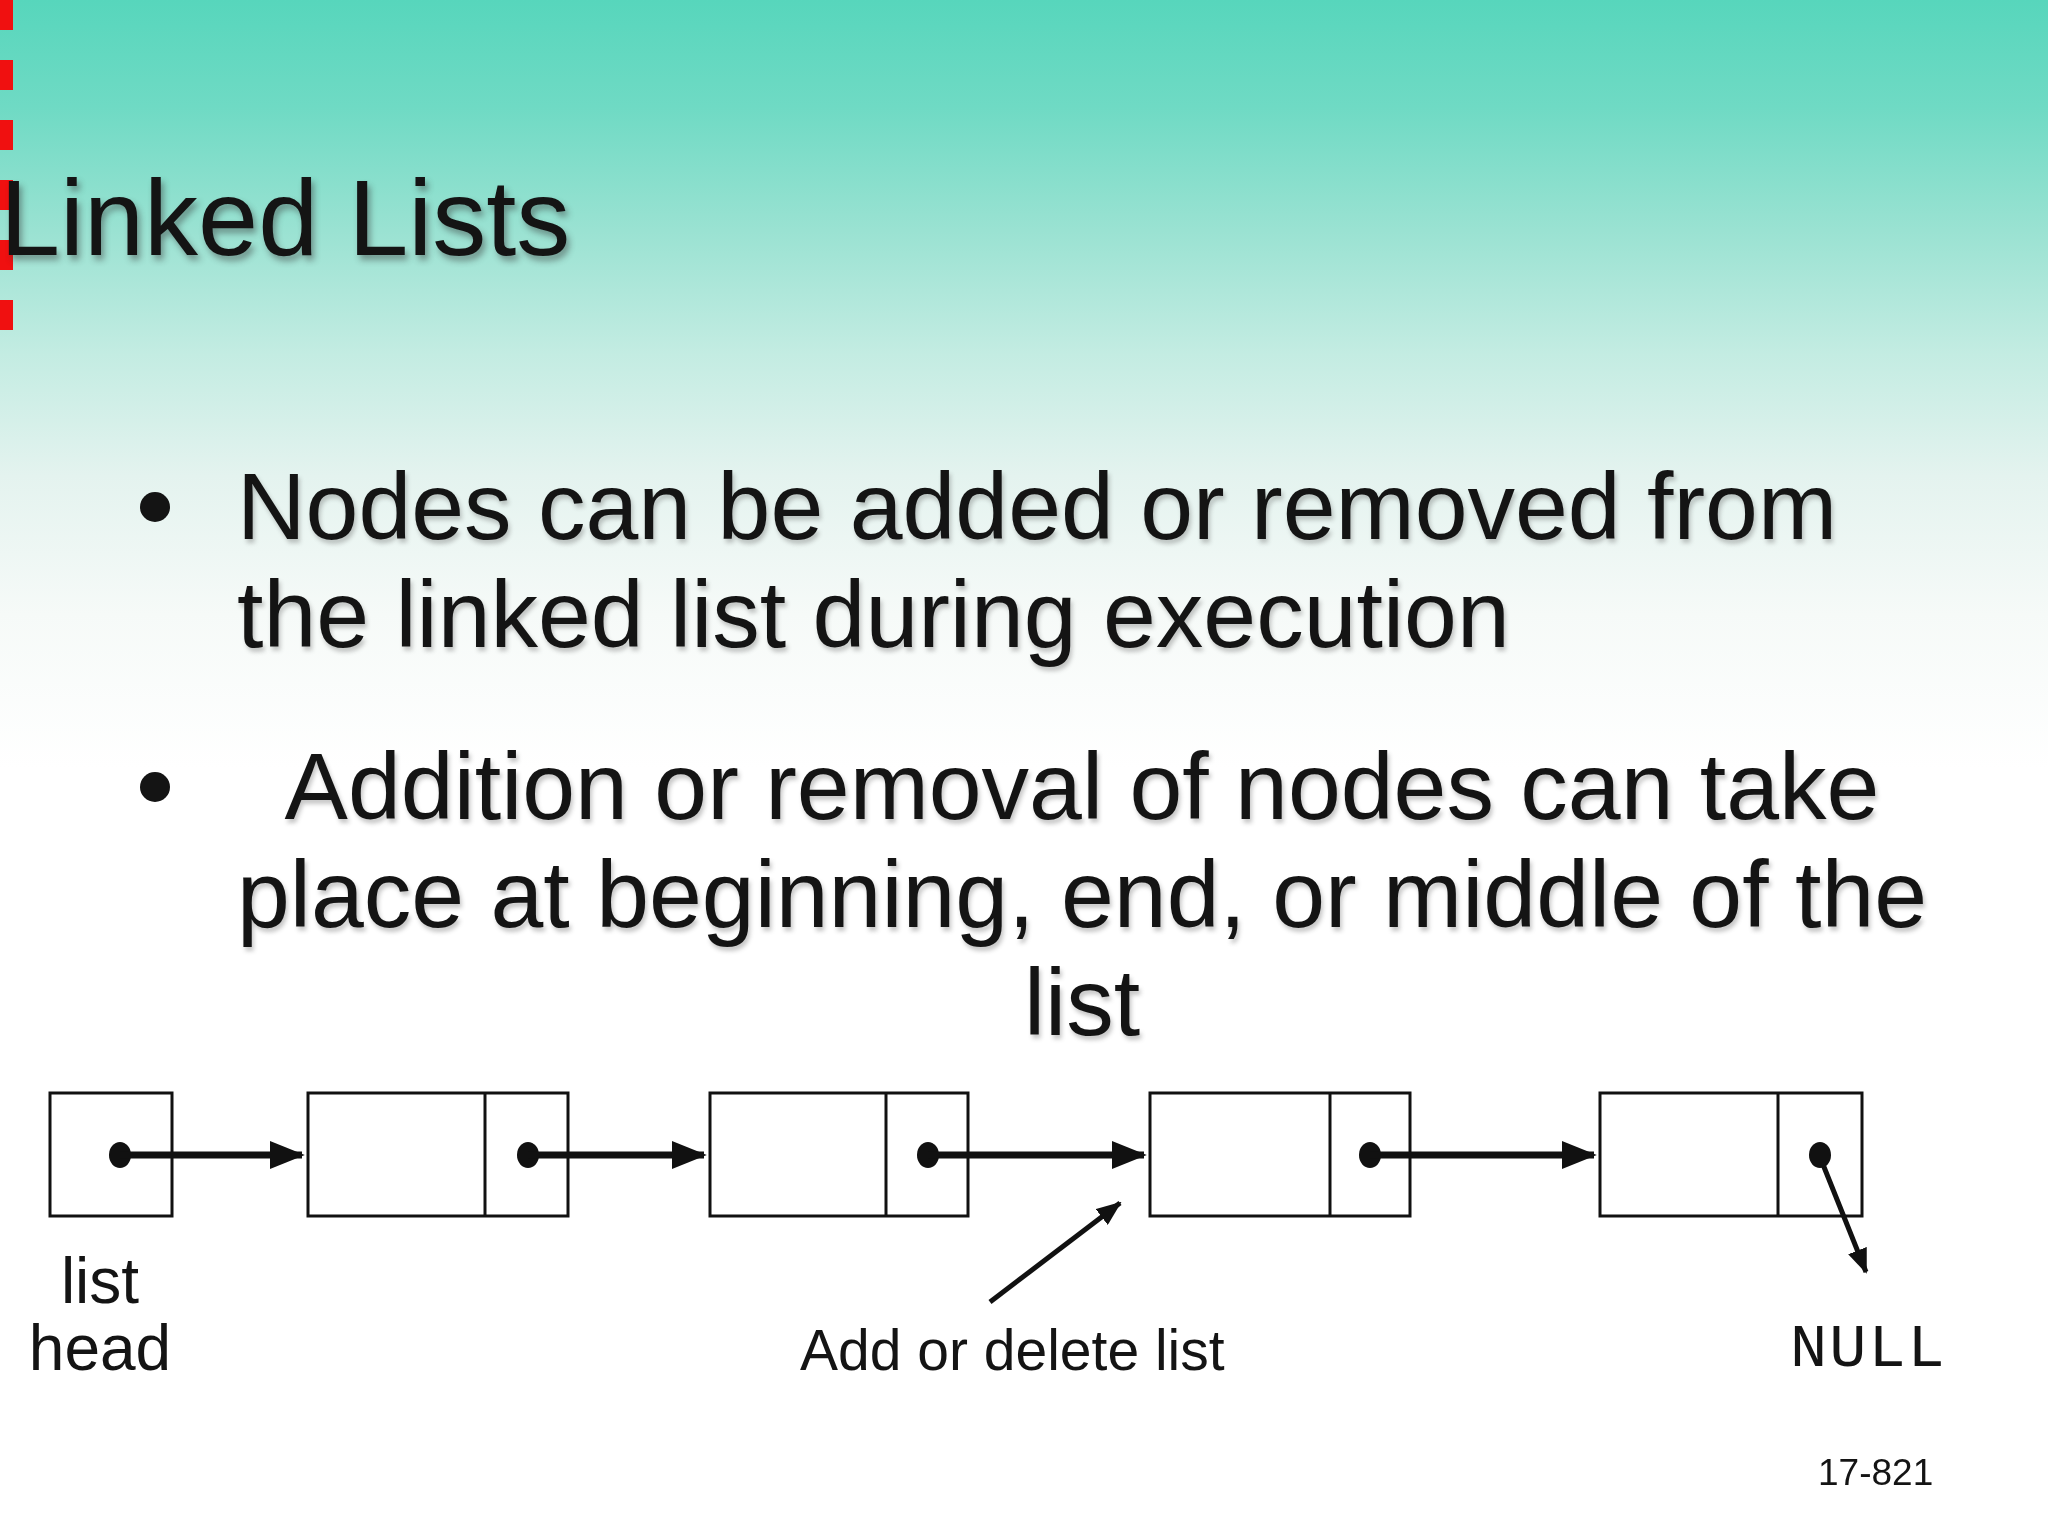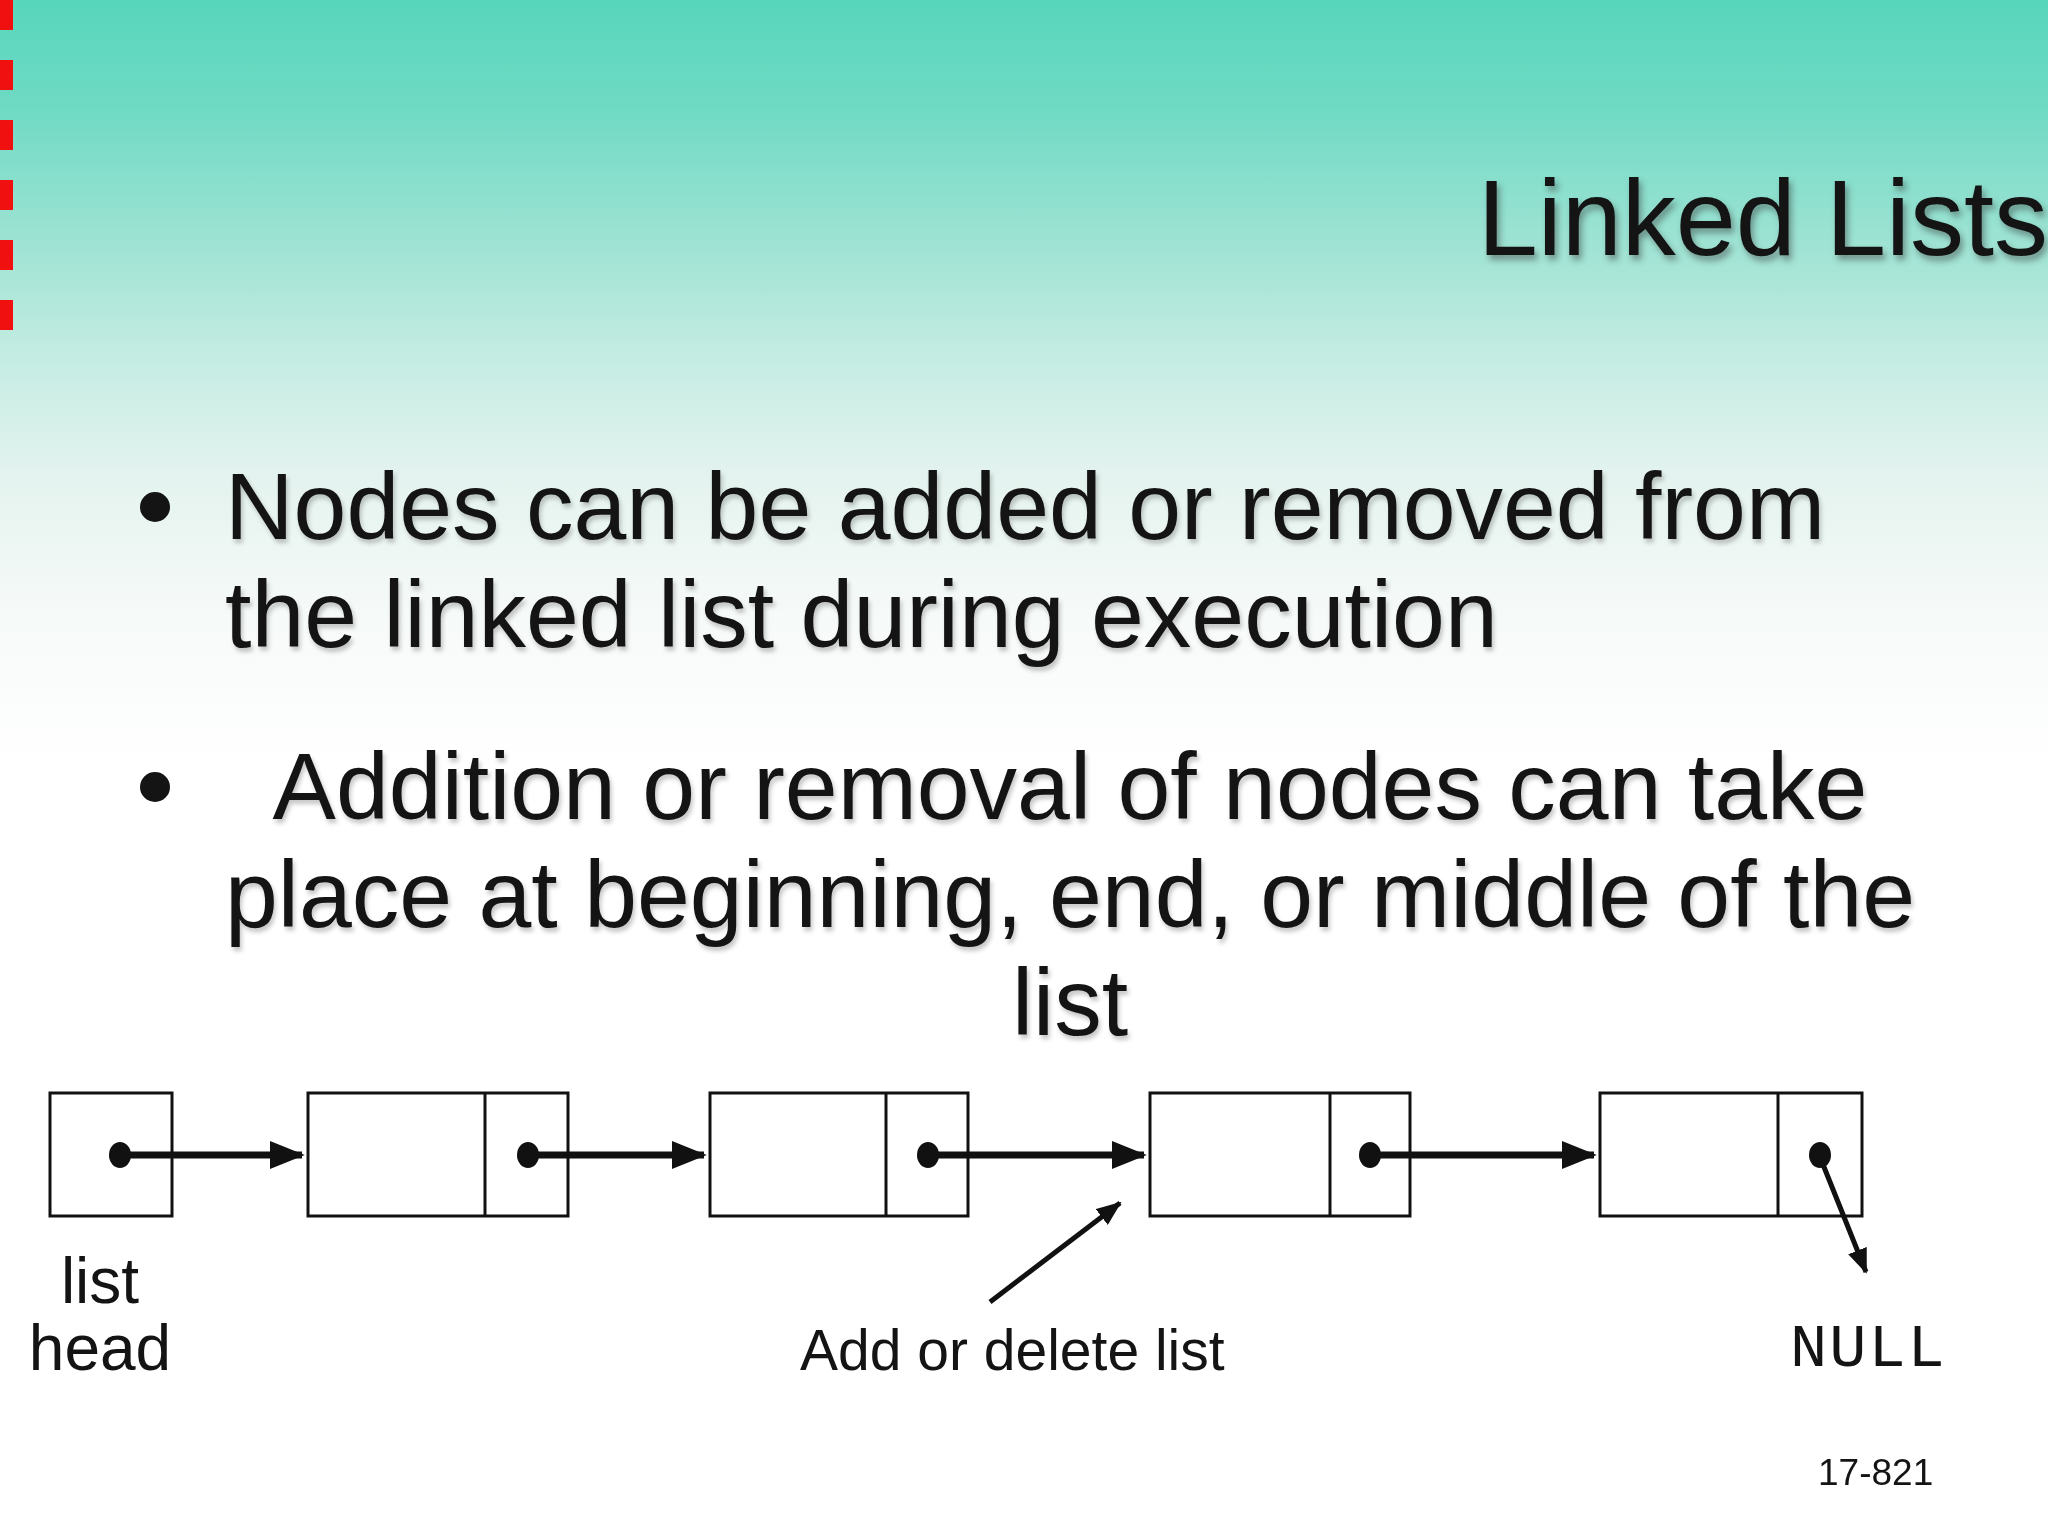--- a/index.html
+++ b/index.html
@@ -20,29 +20,29 @@
       #ffffff 100%);
   }
   .edge-marks{
     position:absolute;left:0;top:0;width:13px;height:330px;
     background:repeating-linear-gradient(180deg,
       #f01010 0px,#f01010 30px,
       rgba(0,0,0,0) 30px,rgba(0,0,0,0) 60px);
   }
   .title{
     position:absolute;top:158px;left:0;width:100%;
-    text-align:right;
+    text-align:left;
     font-size:108px;line-height:1.12;
     white-space:pre;
     text-shadow:3px 5px 6px rgba(50,50,50,.45);
   }
   .content{
     position:absolute;top:452px;left:140px;right:60px;
   }
-  .bullet{display:flex;align-items:flex-start;}
+  .bullet{display:flex;align-items:flex-start;gap:12px;}
   .bullet + .bullet{margin-top:64px;text-align:center;}
   .dot{
     flex:0 0 auto;
     width:30px;height:30px;border-radius:50%;
     background:#141414;margin:40px 0 0 0;
   }
   .btext{
     margin-left:55px;
     font-size:95px;line-height:108px;
     white-space:pre-line;

